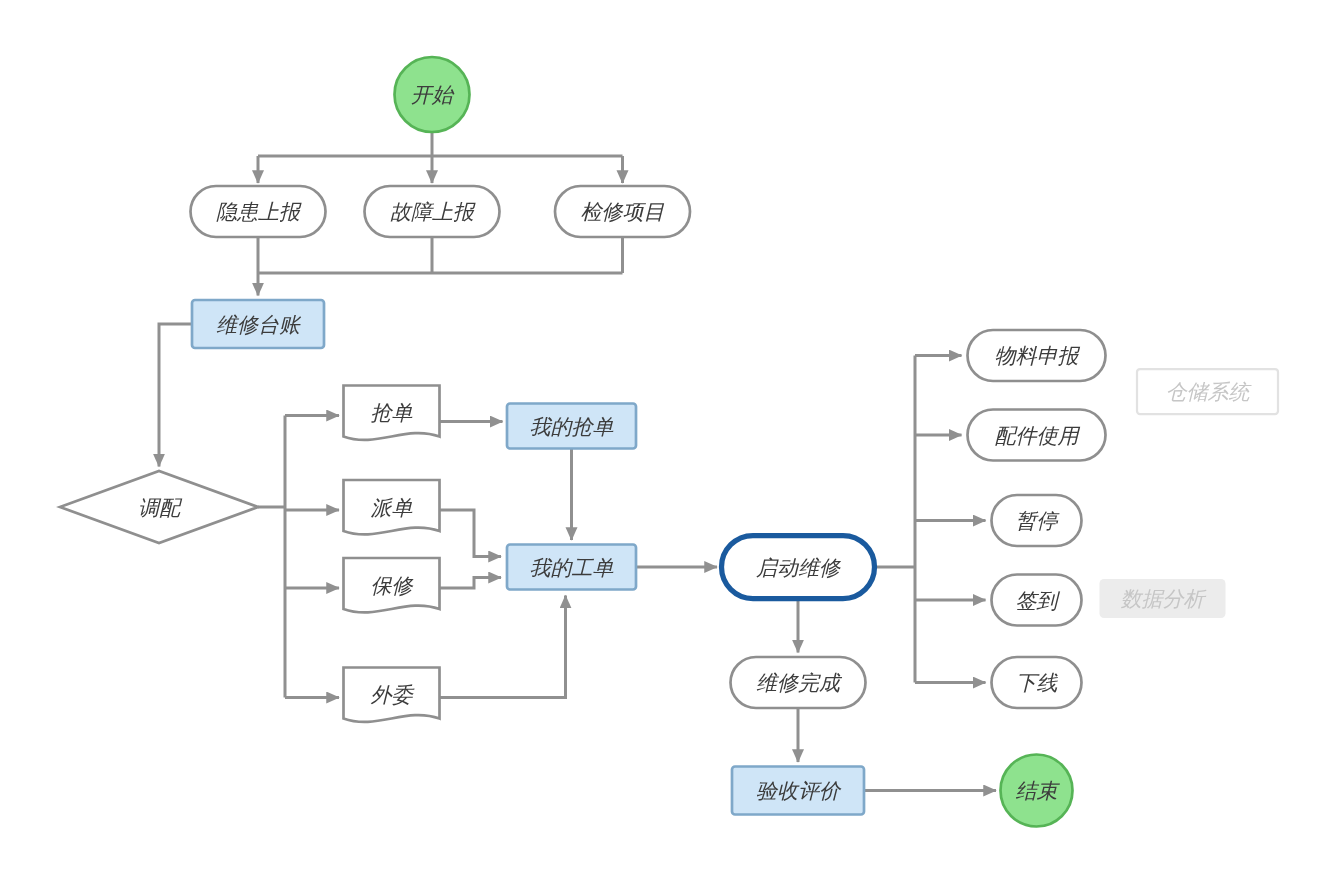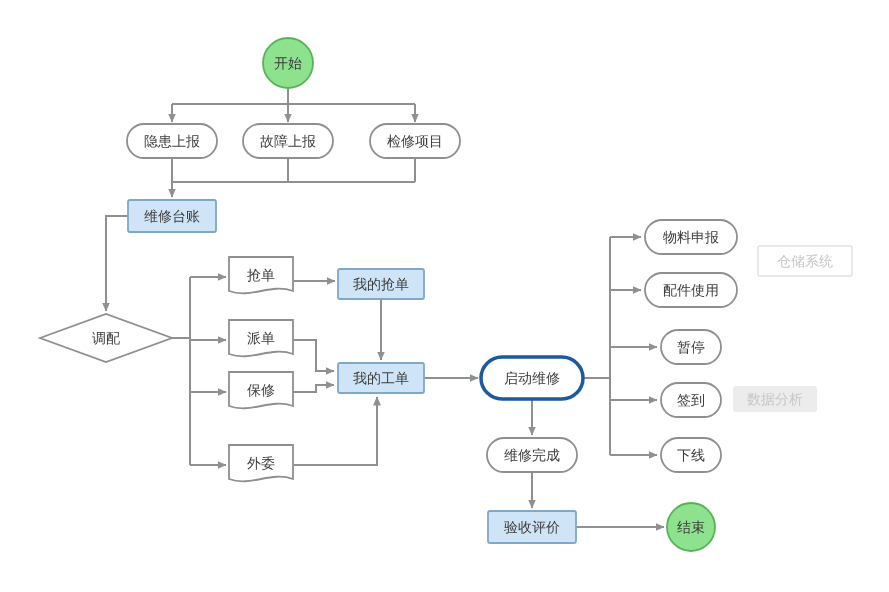--- a/index.html
+++ b/index.html
@@ -3,20 +3,21 @@
 <meta charset="utf-8">
 <style>
   html, body { margin: 0; padding: 0; background: #ffffff; }
   #canvas {
     position: relative;
     width: 889px;
     height: 592px;
     background: #ffffff;
     overflow: hidden;
     font-family: "Liberation Sans", sans-serif;
+    font-style: italic;
   }
   svg { position: absolute; top: 0; left: 0; }
   svg text {
     font-family: "Liberation Sans", sans-serif;
     font-size: 14px;
     fill: #3c3c3c;
     text-anchor: middle;
     dominant-baseline: central;
   }
   .line  { fill: none; stroke: #909090; stroke-width: 2; }

